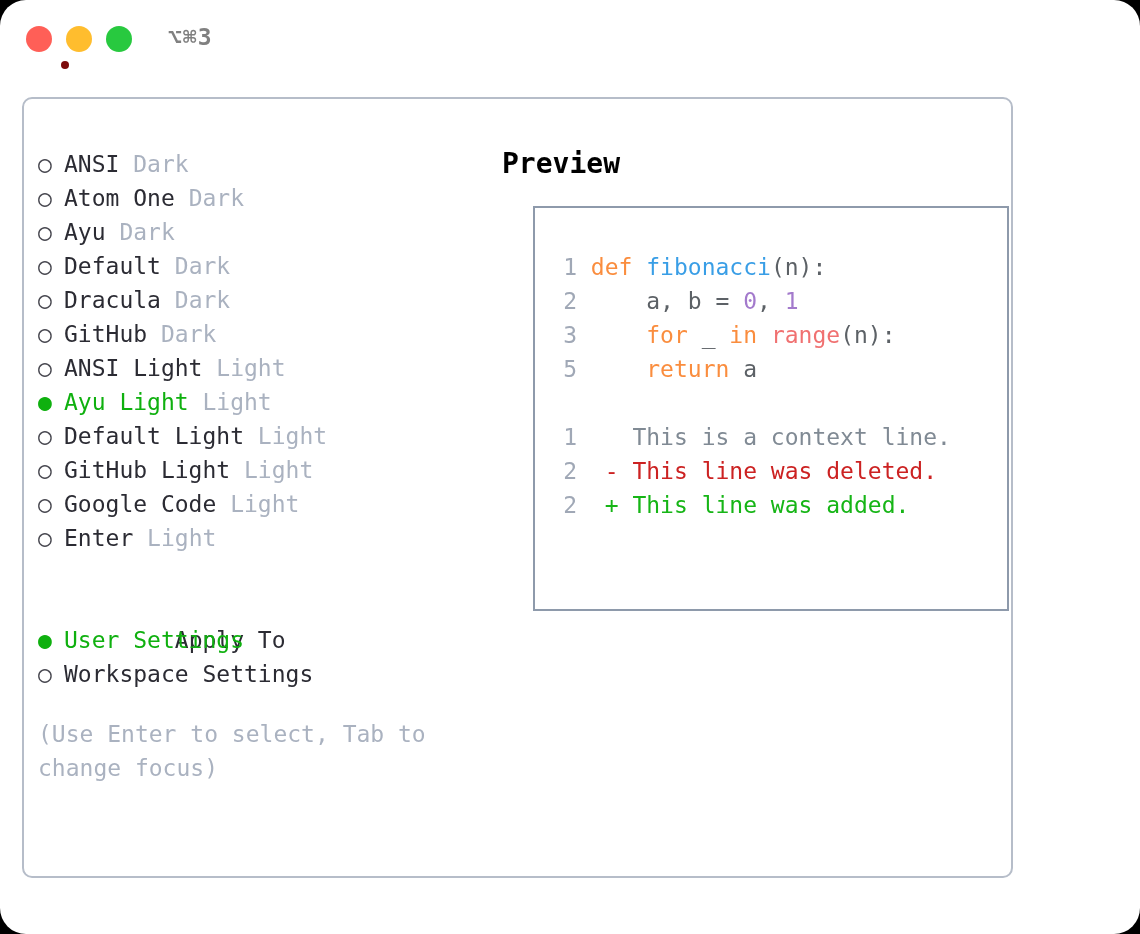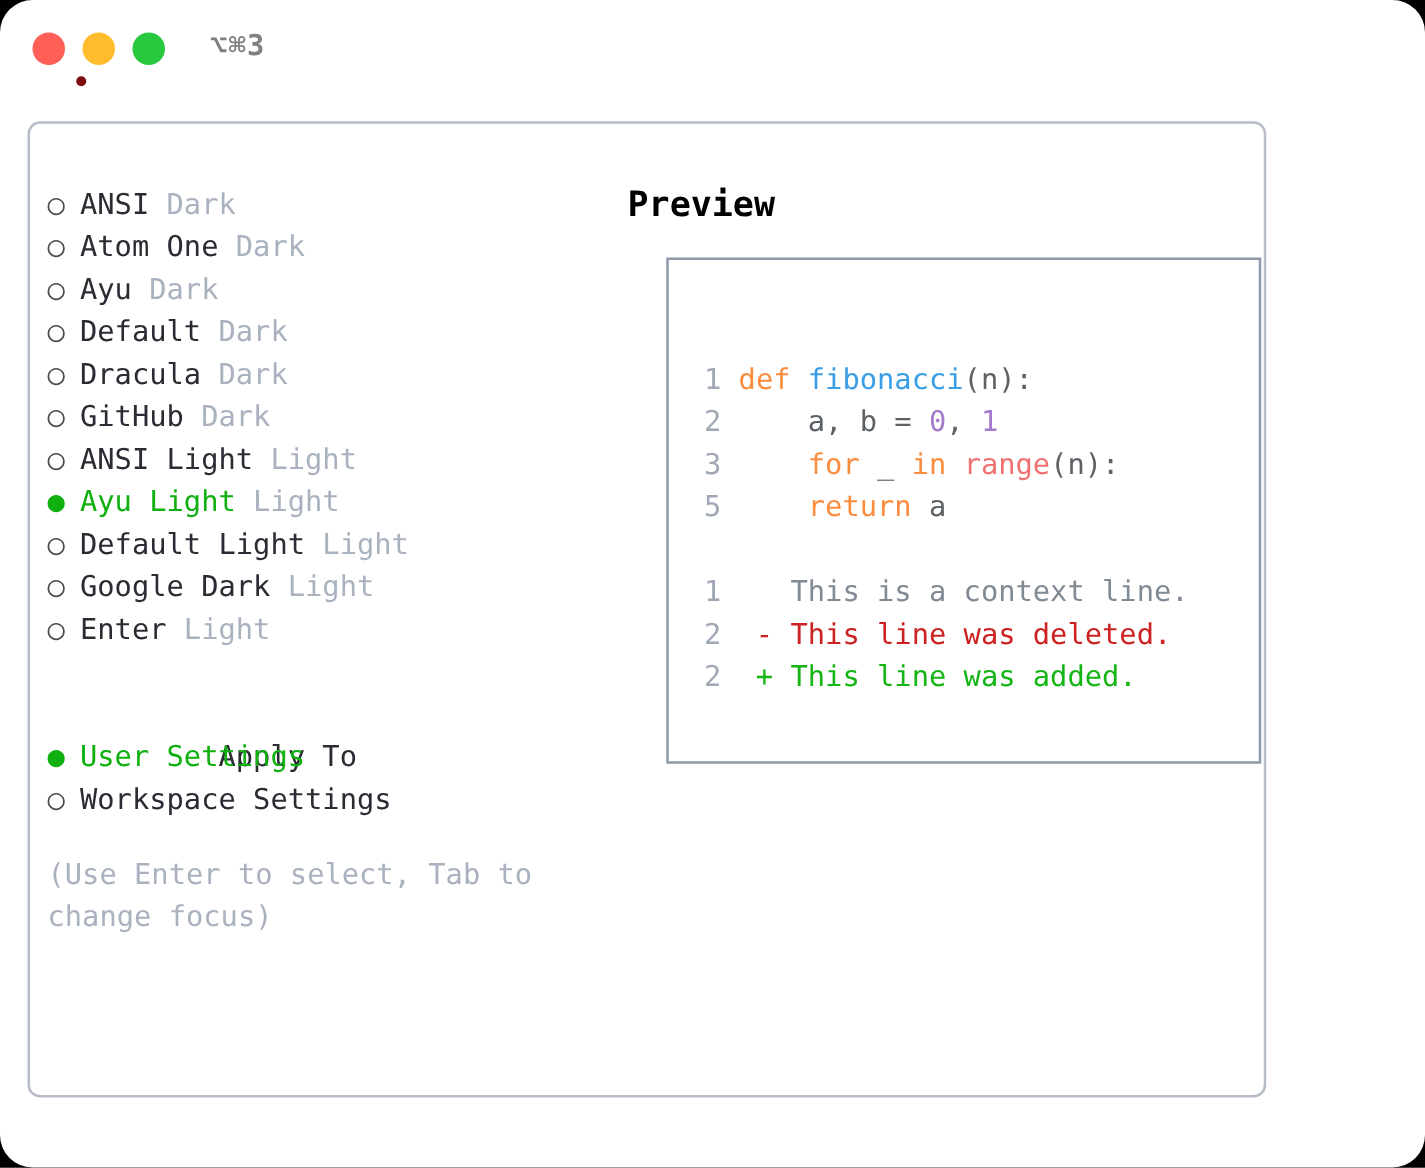--- a/index.html
+++ b/index.html
@@ -143,21 +143,20 @@
     height: 405px;
     border: 2px solid #8e9aab;
     box-sizing: border-box;
     background: #ffffff;
   }
   #code-area {
     position: absolute;
     left: 14px;
     top: 42px;
     right: 6px;
-    margin-top: 37px;
   }
   .code-row {
     height: 34px;
     line-height: 34px;
     font-size: 23px;
     white-space: pre;
   }
   .lineno {
     display: inline-block;
     width: 28px;
@@ -201,21 +200,22 @@
       <div id="theme-list">
           <div class="row"><span class="marker bullet-open">○</span><span class="label-main">ANSI</span><span class="label-dim"> Dark</span></div>
           <div class="row"><span class="marker bullet-open">○</span><span class="label-main">Atom One</span><span class="label-dim"> Dark</span></div>
           <div class="row"><span class="marker bullet-open">○</span><span class="label-main">Ayu</span><span class="label-dim"> Dark</span></div>
           <div class="row"><span class="marker bullet-open">○</span><span class="label-main">Default</span><span class="label-dim"> Dark</span></div>
           <div class="row"><span class="marker bullet-open">○</span><span class="label-main">Dracula</span><span class="label-dim"> Dark</span></div>
           <div class="row"><span class="marker bullet-open">○</span><span class="label-main">GitHub</span><span class="label-dim"> Dark</span></div>
           <div class="row"><span class="marker bullet-open">○</span><span class="label-main">ANSI Light</span><span class="label-dim"> Light</span></div>
           <div class="row"><span class="marker bullet-fill">●</span><span class="sel">Ayu Light</span><span class="label-dim"> Light</span></div>
           <div class="row"><span class="marker bullet-open">○</span><span class="label-main">Default Light</span><span class="label-dim"> Light</span></div>
-          <div class="row"><span class="marker bullet-open">○</span><span class="label-main">Google Dark</span><span class="label-dim"> Light</span></div>
+          <div class="row"><span class="marker bullet-open">○</span><span class="label-main">GitHub Light</span><span class="label-dim"> Light</span></div>
+          <div class="row"><span class="marker bullet-open">○</span><span class="label-main">Google Code</span><span class="label-dim"> Light</span></div>
           <div class="row"><span class="marker bullet-open">○</span><span class="label-main">Enter</span><span class="label-dim"> Light</span></div>
         </div>
 
       <div style="height:34px"></div>
 
       <div class="row" id="apply-heading">
         <span class="marker"> </span><span>Apply To</span>
       </div>
 
       <div id="apply-list">

